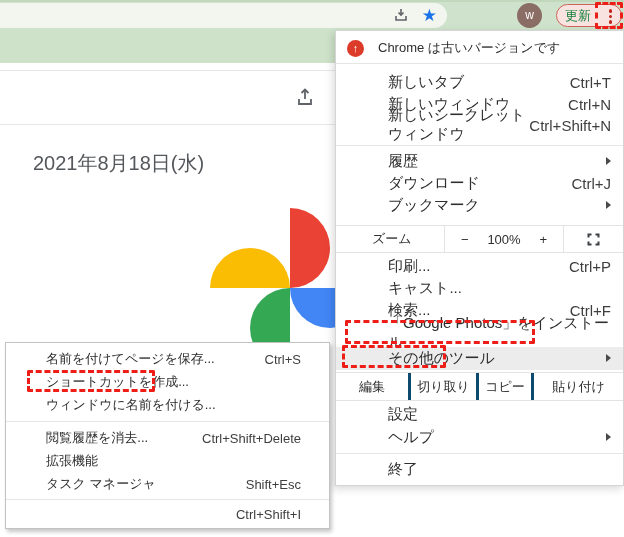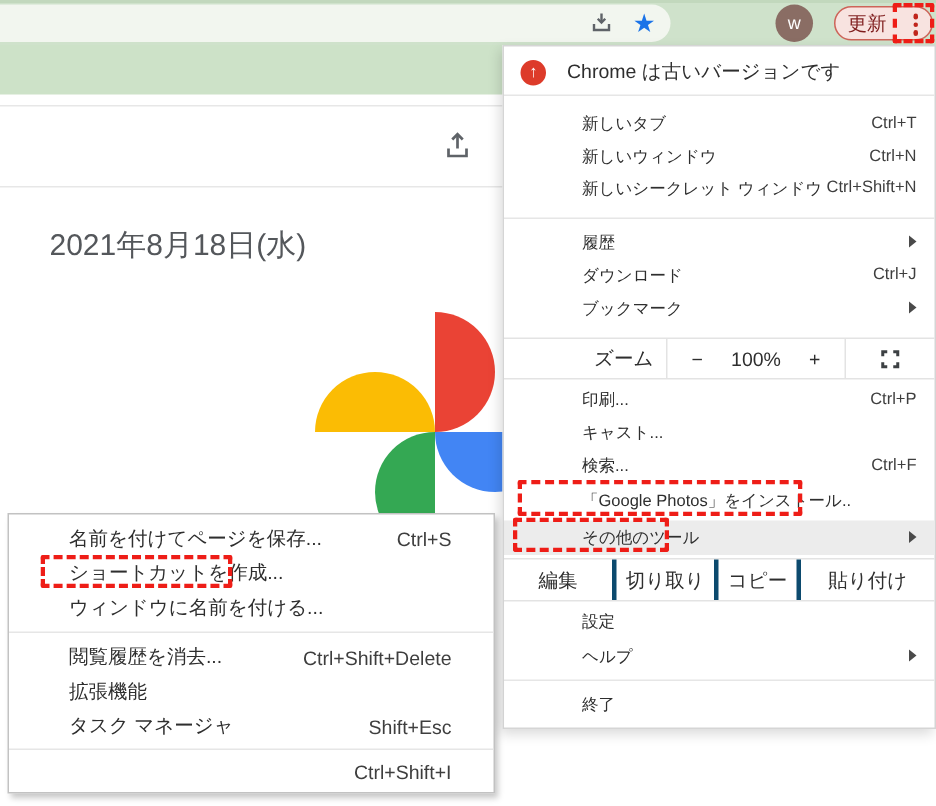--- a/index.html
+++ b/index.html
@@ -8,47 +8,47 @@
 
   
   .toolbar { position: absolute; left: 0; top: 0; width: 624px; height: 30px; background: #cfe2cb; z-index: 5; }
   .top-strip { position: absolute; left: 0; top: 0; width: 624px; height: 2px; background: #c2d8bd; }
   .omnibox { position: absolute; left: -16px; top: 3px; width: 463px; height: 25px; background: #f2f6ef; border-radius: 14px; }
   .omni-icon { position: absolute; top: 4px; }
   .install-icon { right: 38px; }
   .star { position: absolute; right: 10px; top: 1px; font-size: 17px; color: #1a73e8; line-height: 24px; }
   .avatar { position: absolute; left: 517px; top: 3px; width: 25px; height: 25px; border-radius: 50%; background: #8a6d64; color: #fff; font-size: 12px; text-align: center; line-height: 25px; }
   .update-pill { position: absolute; left: 556px; top: 4px; width: 66px; height: 23px; border: 1.5px solid #cd6459; background: #f8e3e0; border-radius: 12px; display: flex; align-items: center; }
-  .update-label { color: #7f1d1d; font-size: 13px; margin-left: 8px; }
+  .update-label { color: #15803d; font-size: 13px; margin-left: 8px; }
   .dots { position: absolute; right: 9px; top: 4px; display: flex; flex-direction: column; gap: 2px; }
   .dots i { display: block; width: 3.5px; height: 3.5px; border-radius: 50%; background: #c0251c; }
 
   
   .green-band { position: absolute; left: 0; top: 30px; width: 624px; height: 33px; background: #cde2c8; z-index: 1; }
   .divider { position: absolute; left: 0; width: 624px; height: 1px; background: #e7e7e7; z-index: 1; }
   .d1 { top: 70px; } .d2 { top: 124px; }
   .upload-icon { position: absolute; left: 294px; top: 86px; z-index: 1; }
   .date-header { position: absolute; left: 33px; top: 150px; font-size: 20px; color: #54575b; z-index: 1; }
   .petal { position: absolute; z-index: 1; }
   .petal-yellow { left: 210px; top: 248px; width: 80px; height: 40px; border-radius: 40px 40px 0 0; background: #fbbc04; }
   .petal-red    { left: 290px; top: 208px; width: 40px; height: 80px; border-radius: 0 40px 40px 0; background: #ea4335; }
   .petal-blue   { left: 290px; top: 288px; width: 80px; height: 40px; border-radius: 0 0 40px 40px; background: #4285f4; }
   .petal-green  { left: 250px; top: 288px; width: 40px; height: 80px; border-radius: 40px 0 0 40px; background: #34a853; }
 
   
   .menu { position: absolute; left: 335px; top: 30px; width: 289px; height: 456px; background: #fff; border: 1px solid #d5d5d5; box-shadow: -2px 3px 8px rgba(0,0,0,0.15); z-index: 10; }
-  .mrow { position: absolute; left: 0; right: 0; height: 22px; display: flex; align-items: center; padding: 0 12px 0 52px; font-size: 11px; color: #2e2e2e; cursor: default; }
+  .mrow { position: absolute; left: 0; right: 0; height: 22px; display: flex; align-items: center; padding: 0 12px 0 52px; font-size: 15px; color: #2e2e2e; cursor: default; }
   .mrow .sc { margin-left: auto; color: #3e3e3e; text-align: center; }
   .arr { margin-left: auto; width: 0; height: 0; border-left: 5px solid #4a4a4a; border-top: 4px solid transparent; border-bottom: 4px solid transparent; }
   .msep { position: absolute; left: 0; right: 0; height: 1px; background: #e6e6e6; }
   .update-row { position: absolute; left: 0; right: 0; top: 3px; height: 28px; display: flex; align-items: center; padding-left: 11px; font-size: 13px; color: #2e2e2e; }
   .update-badge { width: 17px; height: 17px; border-radius: 50%; background: #dd3b2a; color: #fff; font-size: 11px; font-weight: bold; text-align: center; line-height: 17px; margin-right: 14px; }
   .highlight-row { position: absolute; left: 0; right: 0; top: 316px; height: 23px; background: #ececec; }
   .zoom-row { position: absolute; left: 0; right: 0; top: 194px; height: 28px; border-top: 1px solid #e3e3e3; border-bottom: 1px solid #e3e3e3; display: flex; font-size: 13px; color: #2e2e2e; }
-  .zoom-label { width: 108px; display: flex; align-items: center; padding-left: 60px; font-family: Liberation Mono, monospace; }
+  .zoom-label { width: 108px; display: flex; align-items: center; padding-left: 36px; font-family: Liberation Mono, monospace; }
   .zoom-ctrls { width: 120px; border-left: 1px solid #e3e3e3; border-right: 1px solid #e3e3e3; display: flex; align-items: center; justify-content: space-between; padding: 0 16px; }
   .zoom-full { flex: 1; display: flex; align-items: center; justify-content: center; }
   .edit-row { position: absolute; left: 0; right: 0; top: 341px; height: 29px; border-top: 1px solid #e3e3e3; border-bottom: 1px solid #e3e3e3; display: flex; font-size: 13px; color: #2e2e2e; }
   .edit-cell { display: flex; align-items: center; justify-content: center; border-right: 3px solid #0c4a6e; }
   .ec1 { width: 75px; } .ec2 { width: 68px; } .ec3 { width: 55px; } .ec4 { flex: 1; border-right: none; }
 
   
   .submenu { position: absolute; left: 5px; top: 342px; width: 325px; height: 187px; background: #fff; border: 1px solid #c2c2c2; box-shadow: 2px 3px 4px rgba(0,0,0,0.22); z-index: 20; }
   .srow { position: absolute; left: 0; right: 0; height: 22px; display: flex; align-items: center; padding: 0 28px 0 40px; font-size: 13px; color: #2e2e2e; }
   .srow .sc { margin-left: auto; color: #3e3e3e; }

